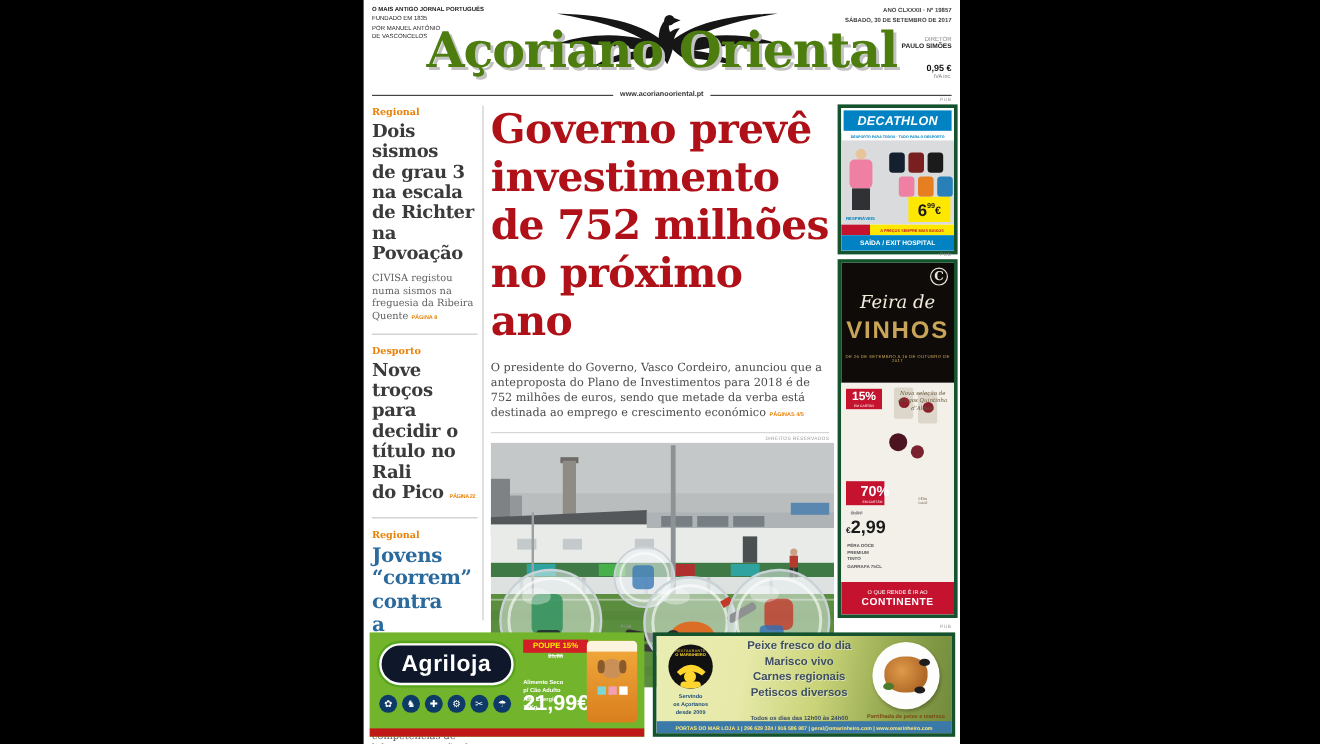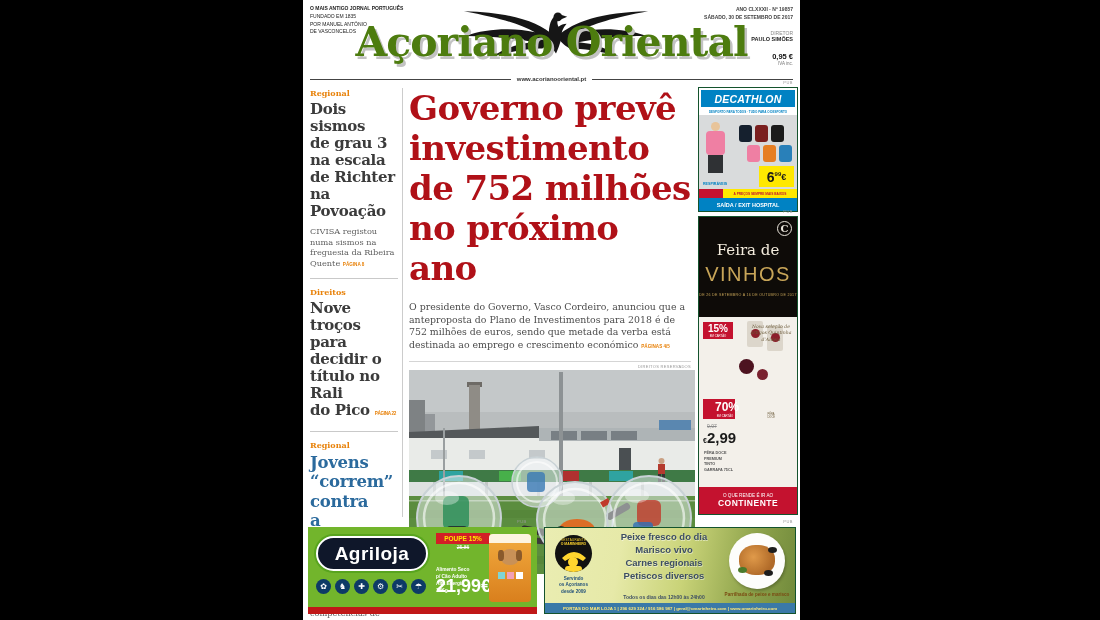--- a/index.html
+++ b/index.html
@@ -40,21 +40,21 @@
   .maincol { position:absolute; left:106px; top:88px; width:282px; }
   .hl-main { font-family:"DejaVu Serif", serif; font-weight:bold; font-size:34px; line-height:40px;
              letter-spacing:-.6px; color:#b01118; }
   .sub-main { font-family:"DejaVu Serif", serif; font-size:9.4px; line-height:12.6px; color:#4c4c4c; margin-top:13px; }
   .main-rule { border:0; border-top:1px solid #d5d5d5; margin-top:8px; }
   .photo-credit { text-align:right; font-size:4px; color:#999; margin:2px 0 1px 0; letter-spacing:.3px; }
   .photo { width:286px; height:204px; display:block; }
 
   
   .pub { position:absolute; font-size:4px; color:#999; letter-spacing:.5px; }
-  .ad { position:absolute; border:1px solid #14532d; overflow:hidden; }
+  .ad { position:absolute; border:3px solid #14532d; overflow:hidden; }
 
   
   .ad-dec { left:395px; top:87px; width:100px; height:125px; display:flex; flex-direction:column; }
   .dec-head { height:21px; background:#fff; padding:2px; }
   .dec-logo { height:100%; background:#0082c3; color:#fff; font-weight:bold; font-style:italic;
               font-size:10.5px; display:flex; align-items:center; justify-content:center; letter-spacing:.2px; }
   .dec-sub { font-size:3px; color:#0082c3; text-align:center; height:6px; line-height:6px; font-weight:bold; }
   .dec-prod { position:relative; flex:1; background:#d9dbdc; }
   .dec-person-head { position:absolute; left:12px; top:7px; width:9px; height:9px; border-radius:50%; background:#e8c49a; }
   .dec-person-body { position:absolute; left:7px; top:16px; width:19px; height:24px; border-radius:4px; background:#ef7fa3; }
@@ -71,22 +71,22 @@
   .dec-bottom { height:13px; background:#0082c3; color:#fff; font-size:5.5px; font-weight:bold;
                 display:flex; align-items:center; justify-content:center; }
 
   
   .ad-con { left:395px; top:216px; width:100px; height:299px; display:flex; flex-direction:column; }
   .con-top { position:relative; height:100px; background:#0e0b08; }
   .con-logo { position:absolute; right:5px; top:4px; width:15px; height:15px; border:1.5px solid #e9e4da;
               border-radius:50%; color:#e9e4da; font-family:"DejaVu Serif", serif; font-weight:bold; font-size:10px;
               display:flex; align-items:center; justify-content:center; }
   .con-script { position:absolute; top:24px; width:100%; text-align:center; font-family:"DejaVu Serif", serif;
-                font-size:15px; color:#f3ecdd; }
-  .con-title { position:absolute; top:46px; width:100%; text-align:center; font-weight:normal; font-size:20px;
+                font-style:italic; font-size:15px; color:#f3ecdd; }
+  .con-title { position:absolute; top:46px; width:100%; text-align:center; font-weight:bold; font-size:20px;
                letter-spacing:1.5px; color:#c8a558; }
   .con-dates { position:absolute; top:76px; width:100%; text-align:center; font-size:3.6px; color:#c8a558; letter-spacing:.3px; }
   .con-mid { position:relative; flex:1; background:#f3f0ea; }
   .con-badge { position:absolute; background:#c4122f; color:#fff; text-align:center; padding:1px 0; }
   .con-badge .v { font-weight:bold; display:block; }
   .con-badge .nn { display:block; font-size:2.8px; }
   .b15 { left:4px; top:5px; width:30px; } .b15 .v { font-size:10px; }
   .b70 { left:4px; top:82px; width:32px;padding-left:12px; } .b70 .v { font-size:12px; }
   .con-note { position:absolute; right:3px; top:7px; width:46px; font-family:"DejaVu Serif", serif; font-style:italic;
               font-size:4.6px; line-height:1.4; color:#6b5a3a; text-align:center; }
@@ -216,21 +216,21 @@
 de grau 3
 na escala
 de Richter
 na Povoação</h2>
       <p class="story-body"><span>CIVISA registou numa sismos na freguesia da Ribeira Quente </span><span class="pref">PÁGINA 8</span></p>
     </article>
 
     <hr class="divid">
 
     <article>
-      <div class="sec-label">Direitos</div>
+      <div class="sec-label">Desporto</div>
       <h2 class="hl-dark pre"><span class="pre">Nove troços
 para decidir o
 título no Rali
 do Pico </span><span class="pref">PÁGINA 22</span></h2>
     </article>
 
     <hr class="divid">
 
     <article>
       <div class="sec-label">Regional</div>

